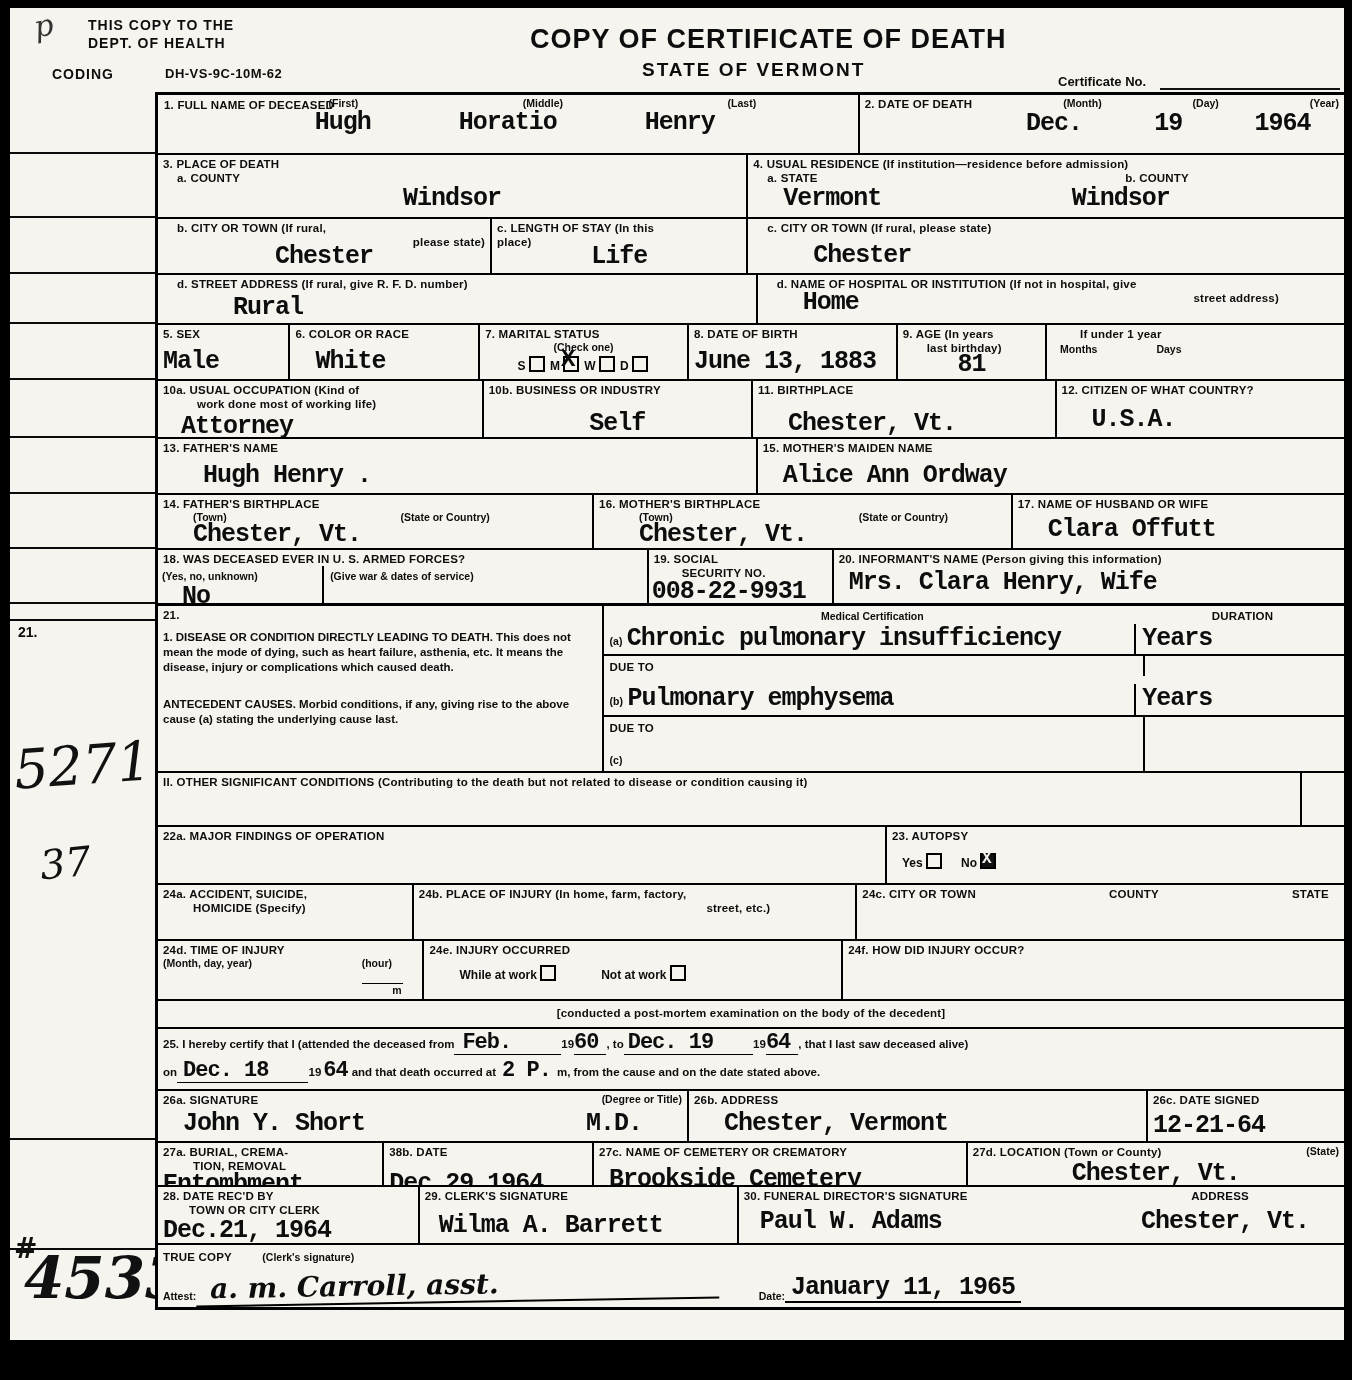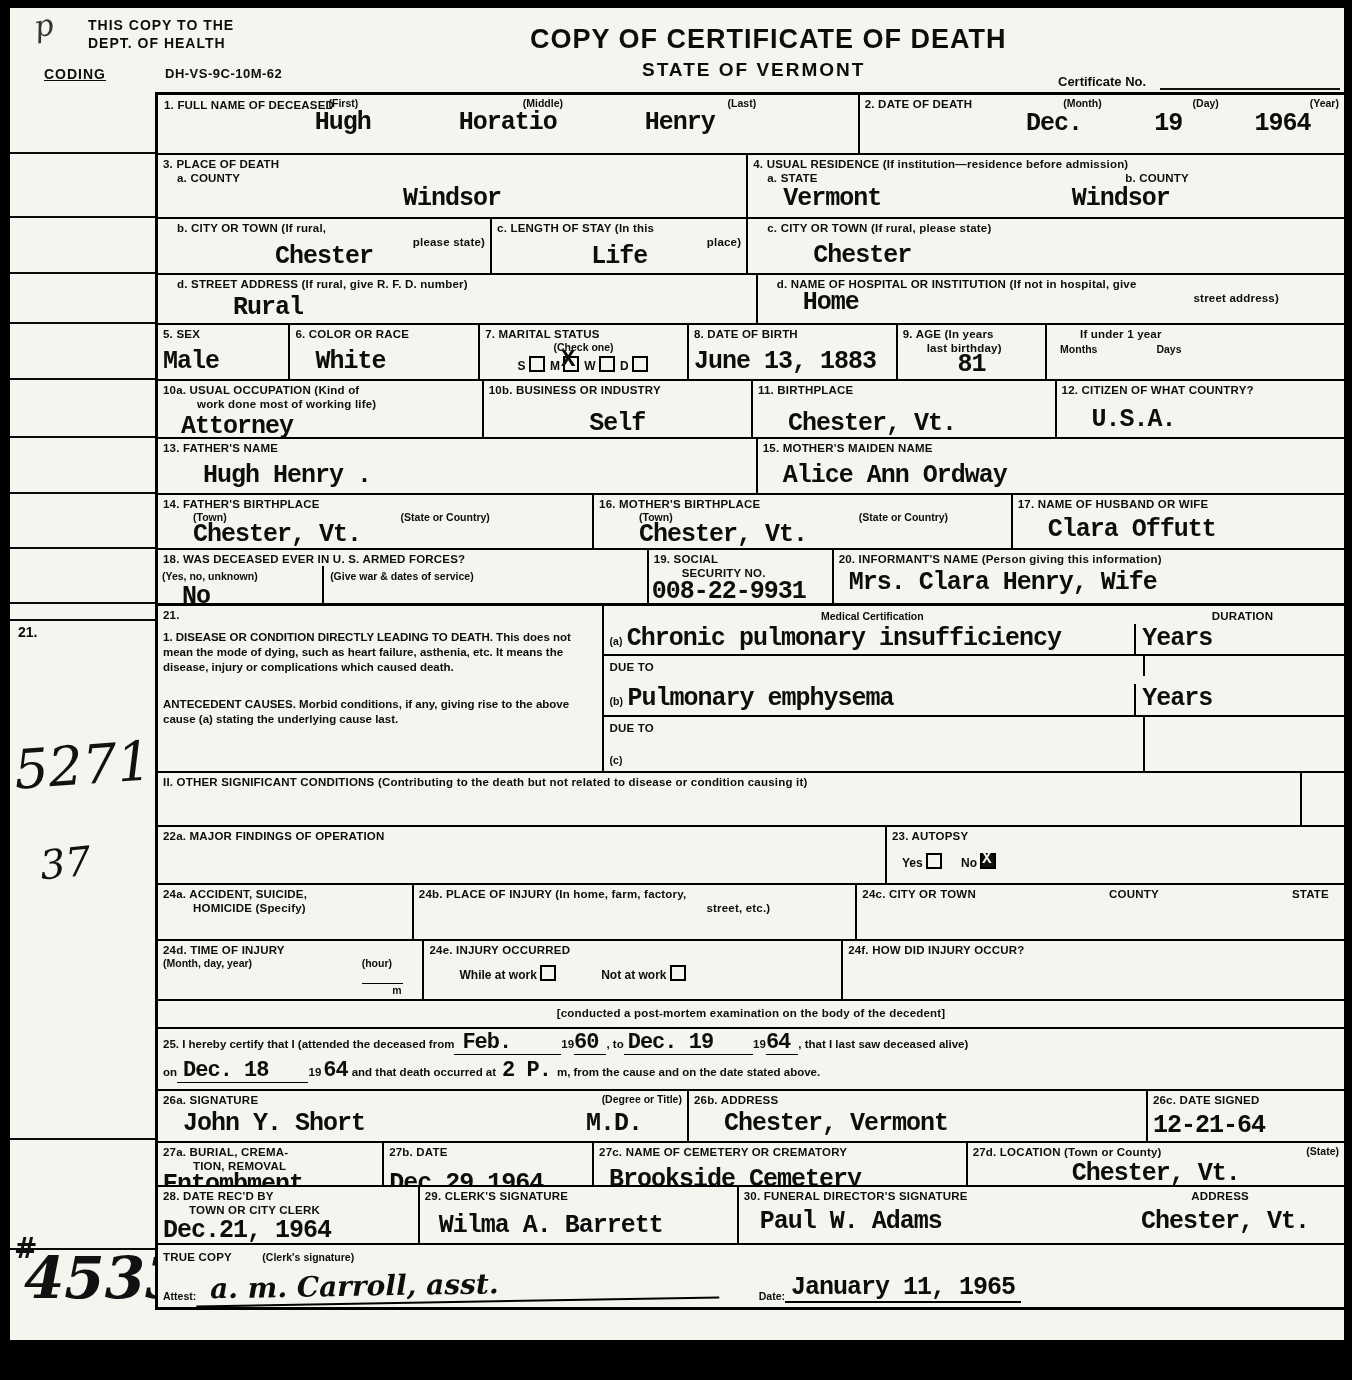--- a/index.html
+++ b/index.html
@@ -2,21 +2,21 @@
 <html><head>
 <meta charset="utf-8">
 <style>
   html,body{margin:0;padding:0;background:#1a1a1a;}
   .page{position:relative;width:1352px;height:1380px;background:#000;overflow:hidden;
         font-family:"Liberation Sans",sans-serif;color:#0d0d0d;}
   .doc{position:absolute;left:10px;top:8px;width:1334px;height:1332px;background:#f6f4ee;}
   
   .hdr{position:relative;height:84px;}
   .copy-note{position:absolute;left:78px;top:8px;font:700 14px/1.3 "Liberation Sans",sans-serif;letter-spacing:1px;white-space:pre-line;}
-  .coding{position:absolute;left:34px;top:58px;font:700 14px "Liberation Sans",sans-serif;letter-spacing:1px;text-decoration:underline;}
+  .coding{position:absolute;left:42px;top:58px;font:700 14px "Liberation Sans",sans-serif;letter-spacing:1px;}
   .coding-val{position:absolute;left:155px;top:58px;font:700 13px "Liberation Sans",sans-serif;letter-spacing:.5px;}
   .title{position:absolute;left:520px;top:18px;font:700 27px/1 "Liberation Sans",sans-serif;letter-spacing:1px;}
   .subtitle{position:absolute;left:632px;top:52px;font:700 19px/1 "Liberation Sans",sans-serif;letter-spacing:2px;}
   .certno{position:absolute;left:1048px;top:66px;font:700 13px "Liberation Sans",sans-serif;text-align:right;}
   .certno-line{position:absolute;left:1150px;top:80px;width:180px;border-bottom:2px solid #111;}
   .pen-mark{position:absolute;left:24px;top:0px;font:400 30px "DejaVu Serif",serif;font-style:italic;color:#333;transform:rotate(-10deg);}
   
   .mcol{position:absolute;left:0;top:84px;width:145px;height:1248px;}
   .mline{position:absolute;left:0;width:145px;border-top:2px solid #0a0a0a;}
   .hand{position:absolute;font-family:"DejaVu Serif",serif;font-style:italic;color:#111;}
@@ -129,21 +129,21 @@
       </div>
 
       <div class="row" style="height:56px">
         <div class="cell" style="width:28%">
           <span class="lbl" style="margin-left:14px">b.  CITY OR TOWN (If rural,</span>
           <span class="lbl" style="text-align:right">please state)</span>
           <div class="tv ctr" style="margin-top:-6px">Chester</div>
         </div>
         <div class="cell" style="width:21.6%">
           <span class="lbl">c.  LENGTH OF STAY (In this</span>
-          <span class="lbl" style="text-align:right">place)</span>
+          <span class="lbl" style="">place)</span>
           <div class="tv ctr" style="margin-top:-6px">Life</div>
         </div>
         <div class="cell" style="width:50.4%">
           <span class="lbl" style="margin-left:14px">c.  CITY OR TOWN (If rural, please state)</span>
           <div class="tv" style="margin:8px 0 0 60px">Chester</div>
         </div>
       </div>
 
       <div class="row" style="height:50px">
         <div class="cell" style="width:50.4%">
@@ -422,21 +422,21 @@
         </div>
       </div>
 
       <div class="row" style="height:44px">
         <div class="cell" style="width:18.9%">
           <span class="lbl">27a.  BURIAL, CREMA-</span>
           <span class="lbl" style="margin-left:30px">TION, REMOVAL</span>
           <div class="tv" style="margin-top:-2px">Entombment</div>
         </div>
         <div class="cell" style="width:17.7%">
-          <span class="lbl">27b.  DATE</span>
+          <span class="lbl">38b.  DATE</span>
           <div class="tv" style="margin-top:12px">Dec.29,1964</div>
         </div>
         <div class="cell" style="width:31.5%">
           <span class="lbl">27c.  NAME OF CEMETERY OR CREMATORY</span>
           <div class="tv" style="margin:8px 0 0 10px">Brookside Cemetery</div>
         </div>
         <div class="cell" style="width:31.9%">
           <div class="spread">
             <span class="lbl in">27d.  LOCATION (Town or County)</span>
             <span class="sub">(State)</span>

